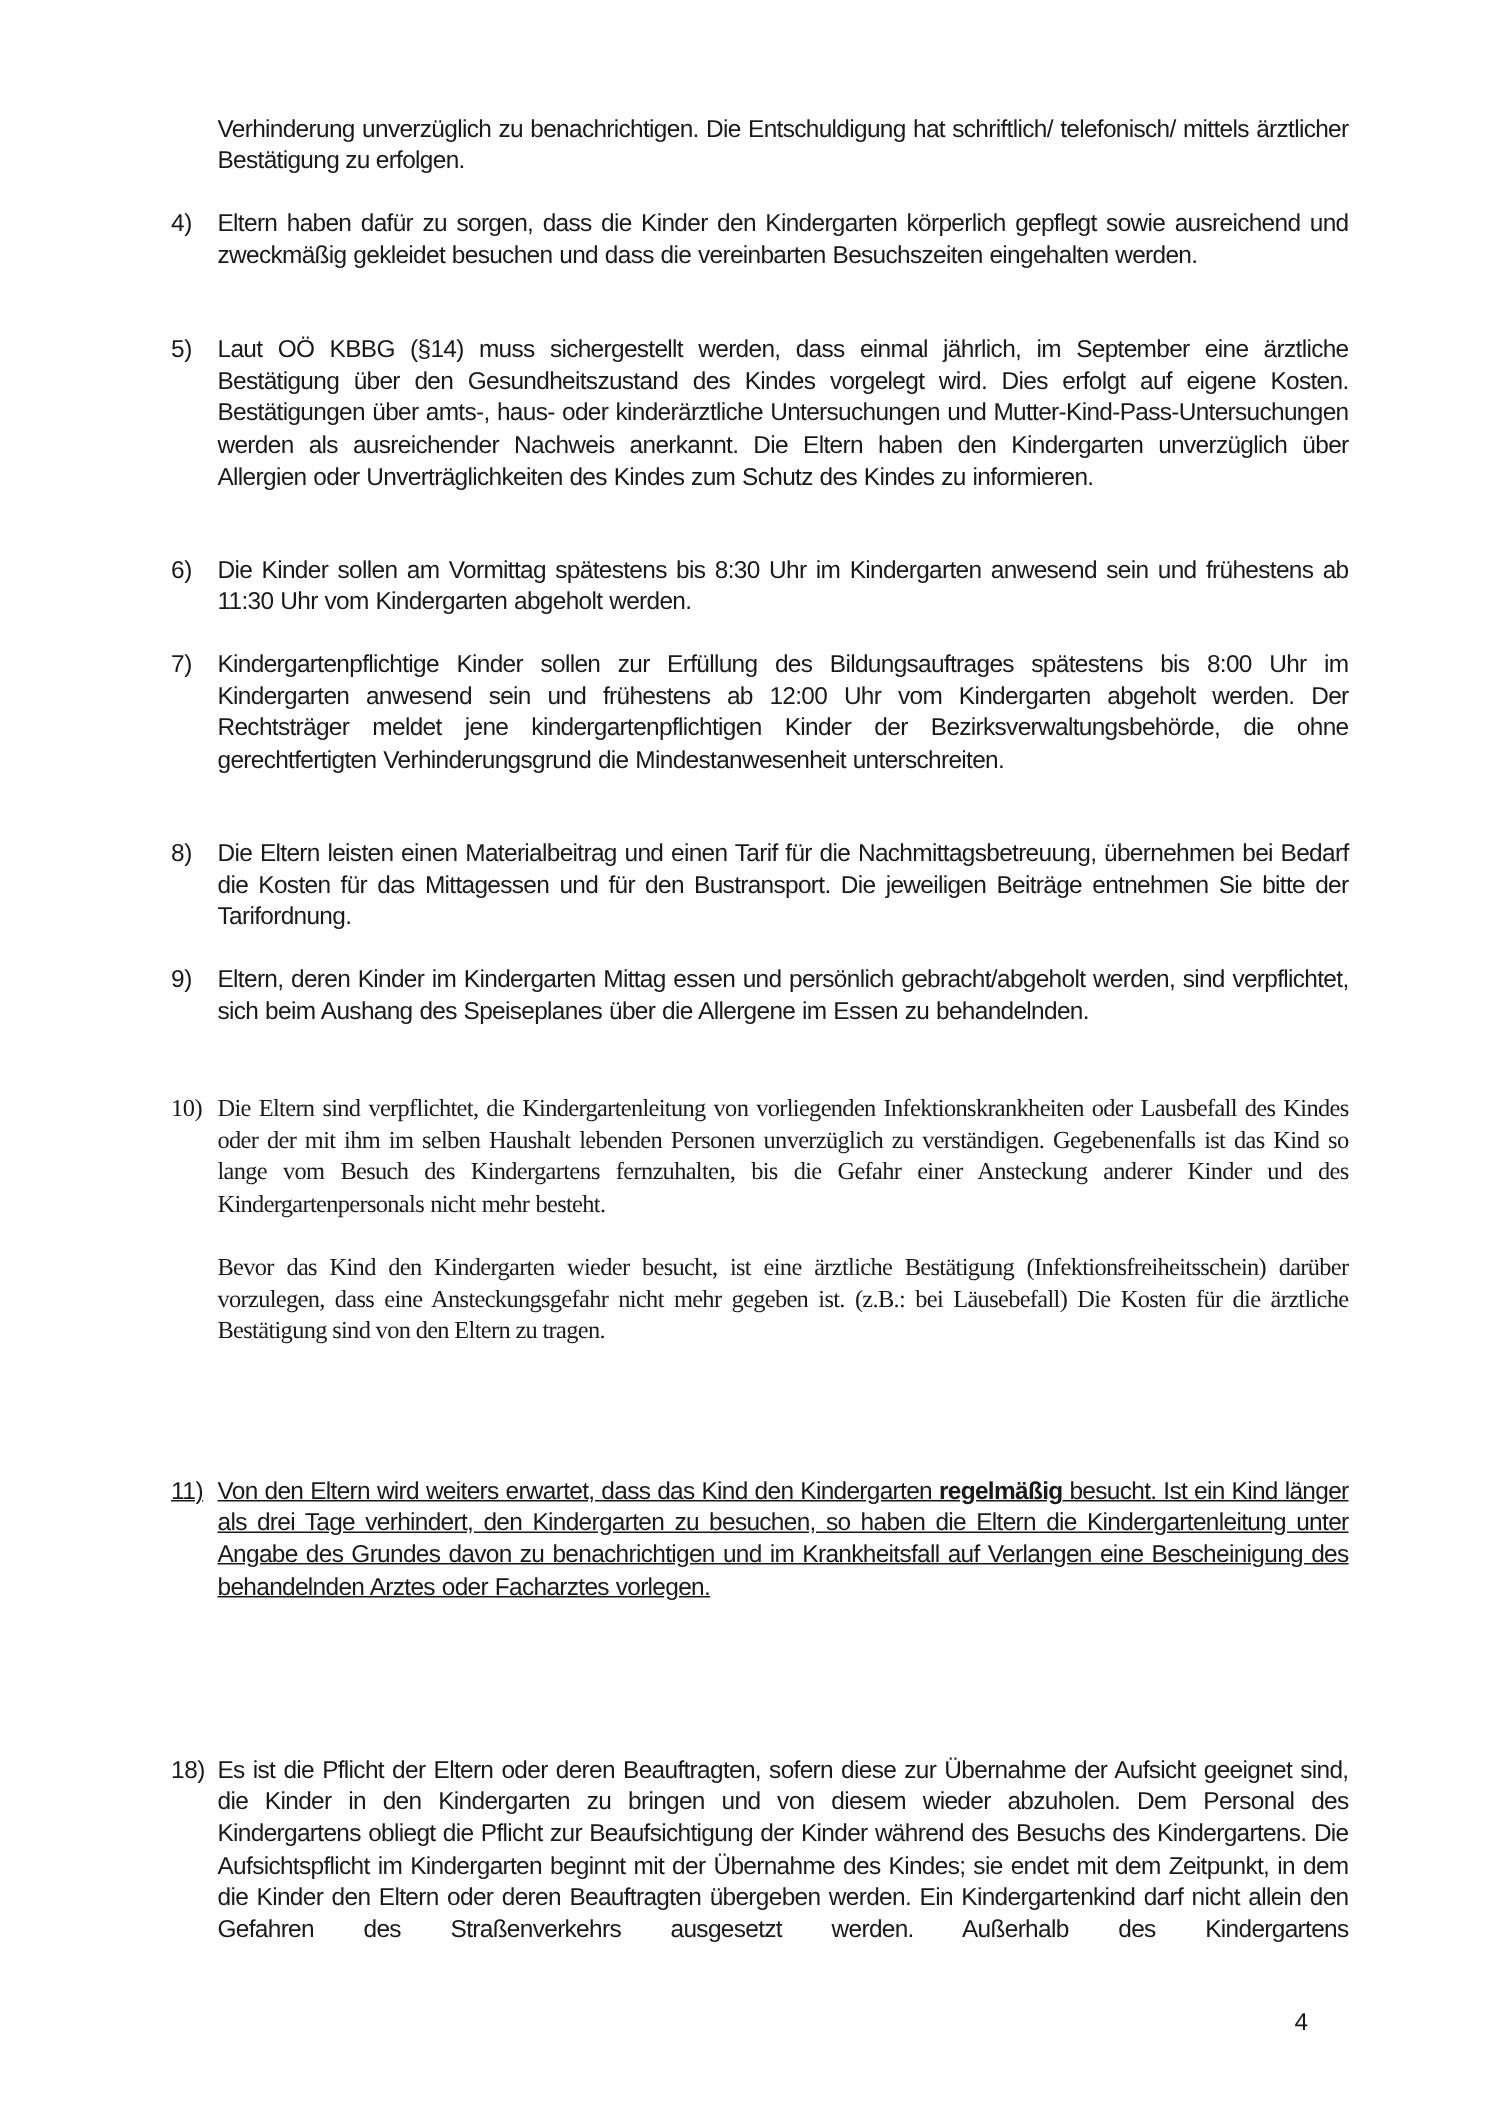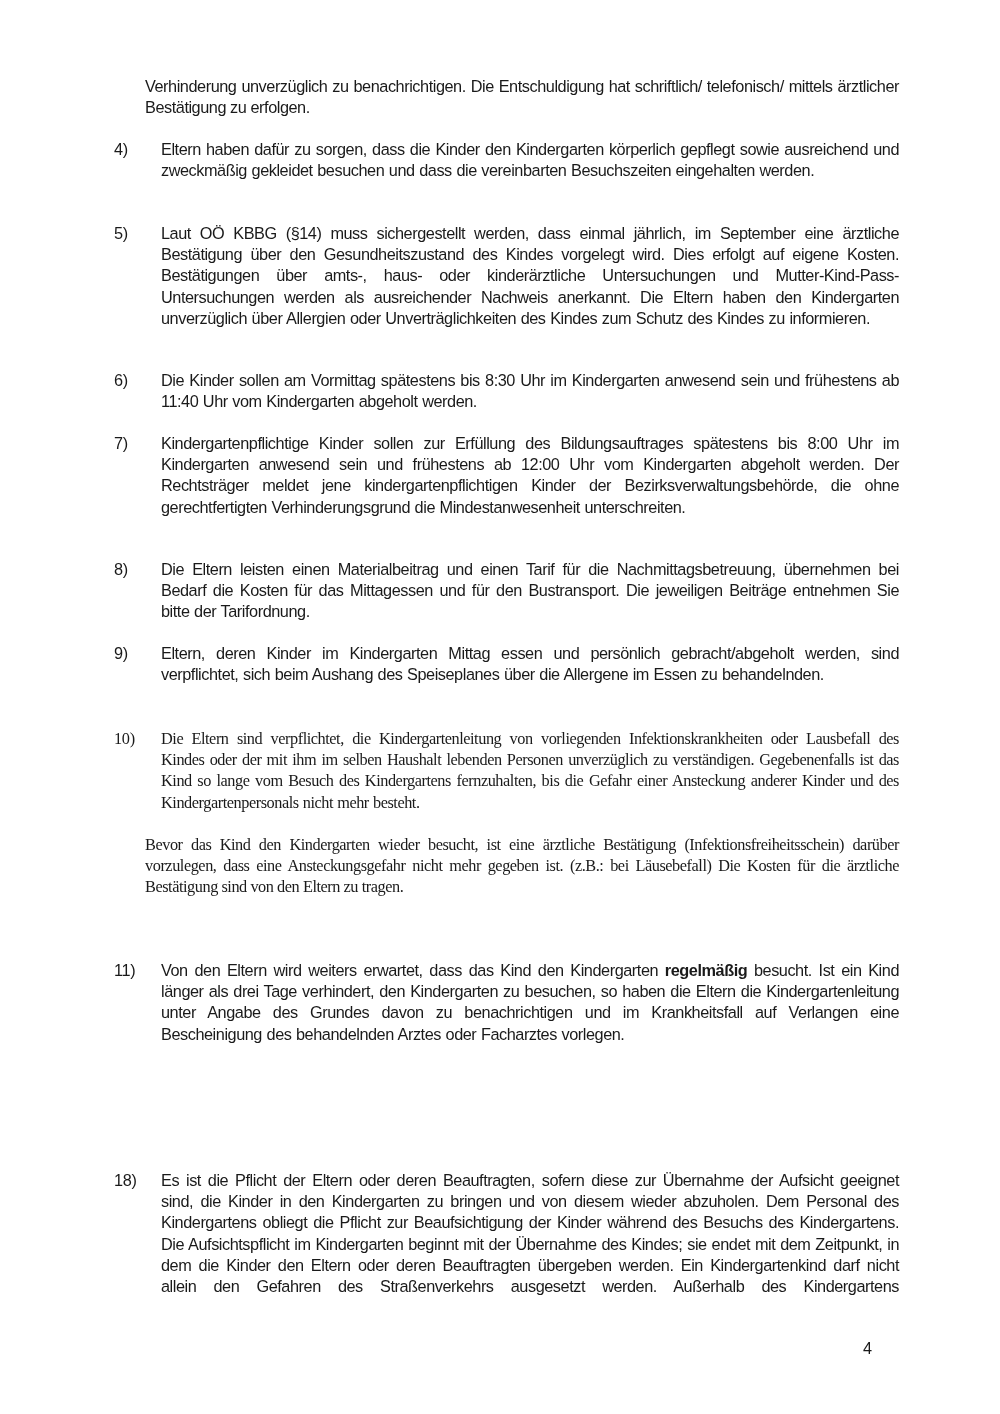--- a/index.html
+++ b/index.html
@@ -6,21 +6,21 @@
   body { width: 1000px; height: 1414px; position: relative; overflow: hidden; }
   .page {
     position: absolute; left: 0; top: 0; width: 904px; height: 1414px;
     background: #ffffff; color: #1a1a1a;
     font-family: "Liberation Sans", sans-serif;
     font-size: 16.3px; line-height: 21.2px;
   }
   .block { position: absolute; left: 114px; width: 785px; }
   .item { display: flex; }
   .num { width: 31px; flex: 0 0 31px; letter-spacing: -0.3px; }
-  .txt { flex: 1; text-align: justify; letter-spacing: -0.45px; word-spacing: 0.5px; margin-left: 16px; }
+  .txt { flex: 1; text-align: justify; letter-spacing: -0.45px; word-spacing: 0.5px; }
   .para { padding-left: 31px; text-align: justify; letter-spacing: -0.45px; }
   .bold { font-weight: bold; }
   .pagenum { position: absolute; left: 863px; top: 1338px; font-size: 16.3px; }
 </style>
 </head>
 <body>
 
 <div class="page">
 
   <div class="block" style="top:76px;">
@@ -37,21 +37,21 @@
   <div class="block" style="top:223px;">
     <div class="item">
       <span class="num">5)</span>
       <span class="txt">Laut OÖ KBBG (§14) muss sichergestellt werden, dass einmal jährlich, im September eine ärztliche Bestätigung über den Gesundheitszustand des Kindes vorgelegt wird. Dies erfolgt auf eigene Kosten. Bestätigungen über amts-, haus- oder kinderärztliche Untersuchungen und Mutter-Kind-Pass-Untersuchungen werden als ausreichender Nachweis anerkannt. Die Eltern haben den Kindergarten unverzüglich über Allergien oder Unverträglichkeiten des Kindes zum Schutz des Kindes zu informieren.</span>
     </div>
   </div>
 
   <div class="block" style="top:370px;">
     <div class="item">
       <span class="num">6)</span>
-      <span class="txt">Die Kinder sollen am Vormittag spätestens bis 8:30 Uhr im Kindergarten anwesend sein und frühestens ab 11:40 Uhr vom Kindergarten abgeholt werden.</span>
+      <span class="txt">Die Kinder sollen am Vormittag spätestens bis 8:30 Uhr im Kindergarten anwesend sein und frühestens ab 11:30 Uhr vom Kindergarten abgeholt werden.</span>
     </div>
   </div>
 
   <div class="block" style="top:433px;">
     <div class="item">
       <span class="num">7)</span>
       <span class="txt">Kindergartenpflichtige Kinder sollen zur Erfüllung des Bildungsauftrages spätestens bis 8:00 Uhr im Kindergarten anwesend sein und frühestens ab 12:00 Uhr vom Kindergarten abgeholt werden. Der Rechtsträger meldet jene kindergartenpflichtigen Kinder der Bezirksverwaltungsbehörde, die ohne gerechtfertigten Verhinderungsgrund die Mindestanwesenheit unterschreiten.</span>
     </div>
   </div>
 
@@ -70,21 +70,21 @@
   </div>
 
   <div class="block" style="top:728px;font-family:Liberation Serif, serif;">
     <div class="item">
       <span class="num">10)</span>
       <span class="txt">Die Eltern sind verpflichtet, die Kindergartenleitung von vorliegenden Infektionskrankheiten oder Lausbefall des Kindes oder der mit ihm im selben Haushalt lebenden Personen unverzüglich zu verständigen. Gegebenenfalls ist das Kind so lange vom Besuch des Kindergartens fernzuhalten, bis die Gefahr einer Ansteckung anderer Kinder und des Kindergartenpersonals nicht mehr besteht.</span>
     </div>
     <div class="para" style="margin-top:21px;">Bevor das Kind den Kindergarten wieder besucht, ist eine ärztliche Bestätigung (Infektionsfreiheitsschein) darüber vorzulegen, dass eine Ansteckungsgefahr nicht mehr gegeben ist. (z.B.: bei Läusebefall) Die Kosten für die ärztliche Bestätigung sind von den Eltern zu tragen.</div>
   </div>
 
-  <div class="block" style="top:960px;">
+  <div class="block" style="top:984px;text-decoration:underline;">
     <div class="item">
       <span class="num">11)</span>
       <span class="txt"><span>Von den Eltern wird weiters erwartet, dass das Kind den Kindergarten </span><span class="bold">regelmäßig</span><span> besucht. Ist ein Kind länger als drei Tage verhindert, den Kindergarten zu besuchen, so haben die Eltern die Kindergartenleitung unter Angabe des Grundes davon zu benachrichtigen und im Krankheitsfall auf Verlangen eine Bescheinigung des behandelnden Arztes oder Facharztes vorlegen.</span></span>
     </div>
   </div>
 
 
   <div class="block" style="top:1170px;">
     <div class="item">
       <span class="num">18)</span>

